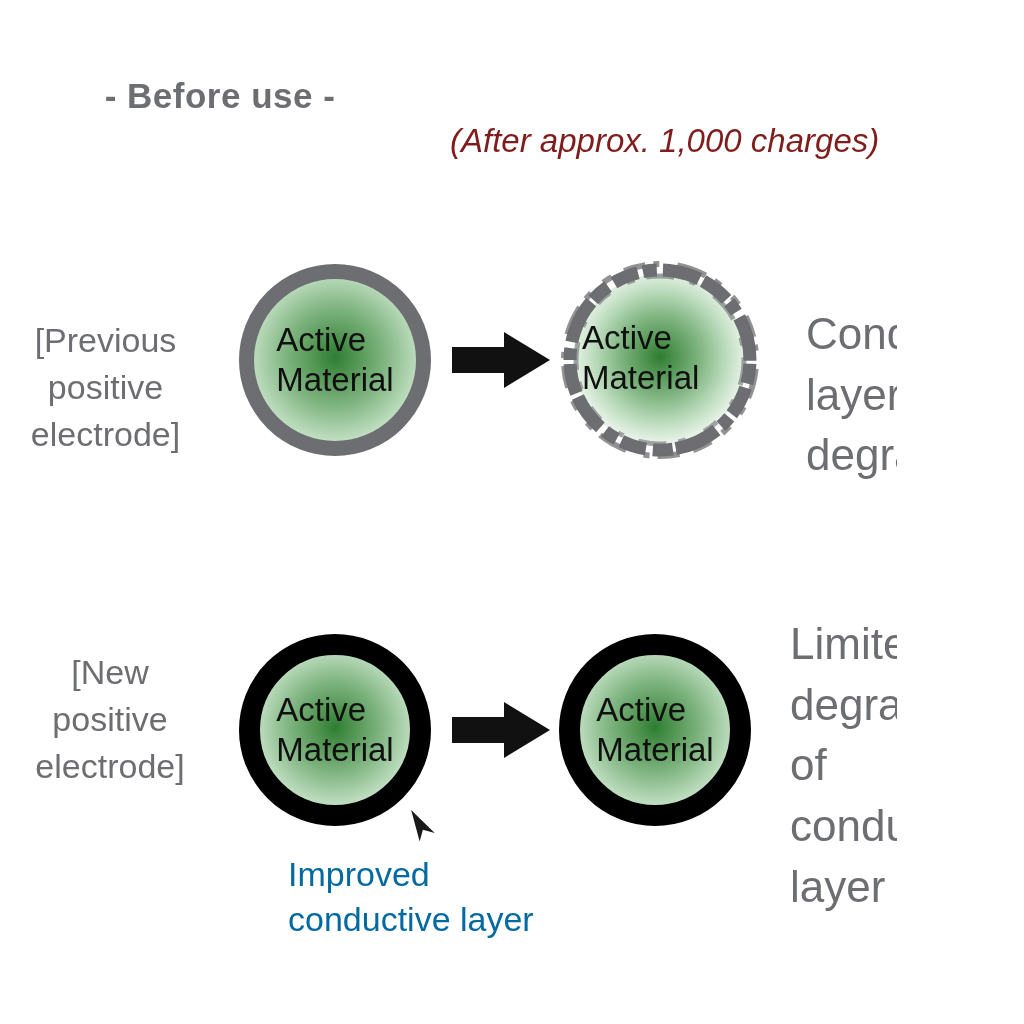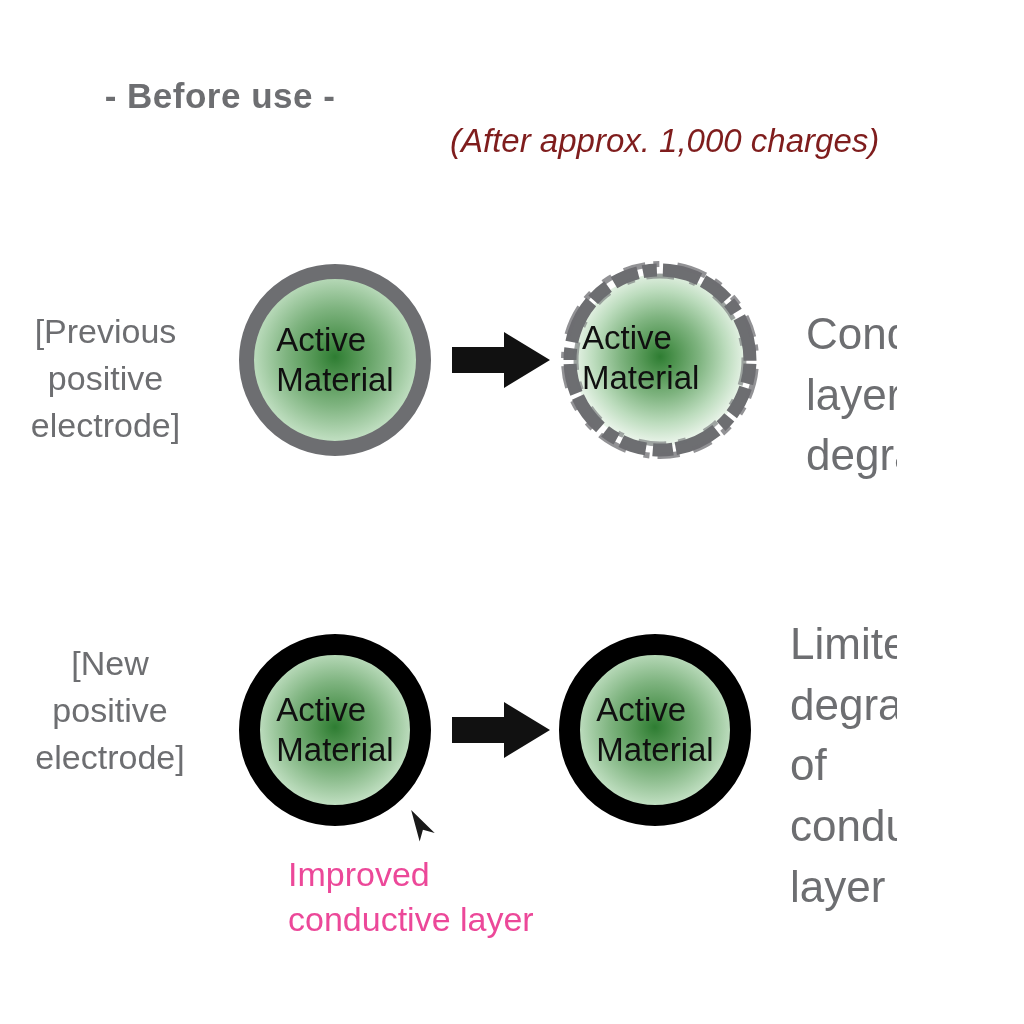--- a/index.html
+++ b/index.html
@@ -8,27 +8,27 @@
     font-family:"Liberation Sans","DejaVu Sans",sans-serif;
   }
   .abs{position:absolute;}
   .title{
     font-size:35px;font-weight:bold;color:#6d6e71;text-align:center;letter-spacing:.5px;
   }
   .subtitle{
     font-size:33px;font-weight:normal;color:#7f1d1d;text-align:left;font-style:italic;
   }
   .gray-label{
-    font-size:34px;color:#6d6e71;line-height:1.38;white-space:pre-line;text-align:center;
+    font-size:34px;color:#6d6e71;line-height:1.38;white-space:pre-line;text-align:center;margin-top:9px;
   }
   .caption{
     font-size:44px;color:#6d6e71;line-height:1.38;white-space:pre-line;text-align:left;
   }
   .annotation{
-    font-size:34px;color:#ec4899;line-height:1.32;white-space:pre-line;text-align:left;
+    font-size:34px;color:#0369a1;line-height:1.32;white-space:pre-line;text-align:left;
   }
   .circle{
     border-radius:50%;display:flex;align-items:center;justify-content:center;
     background:radial-gradient(circle at 50% 48%,
       #2e7d32 0%, #4e934f 16%, #7fb480 42%, #bcdcbd 70%, #e6f2e6 90%, #f4faf4 100%);
   }
   .ring-gray{border:15px solid #6d6e71;width:162px;height:162px;}
   .ring-black{border:21px solid #000000;width:150px;height:150px;}
   .circle-text{
     font-size:33px;color:#101010;text-align:left;white-space:pre-line;line-height:1.22;

